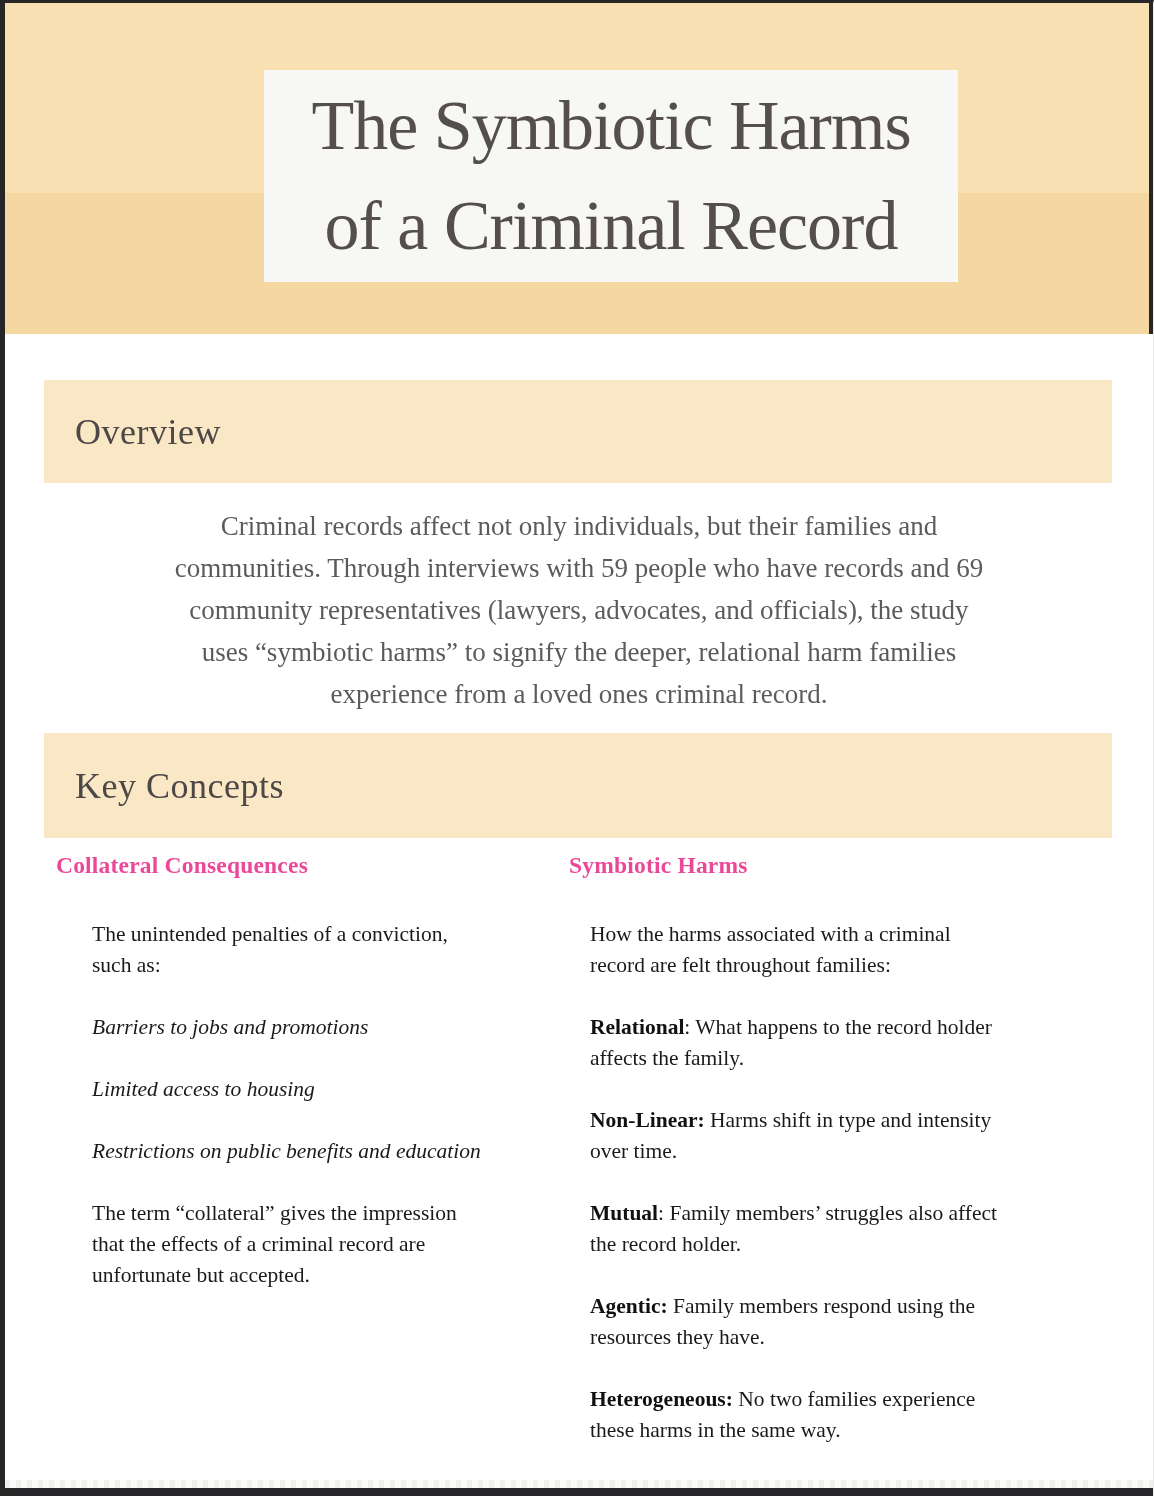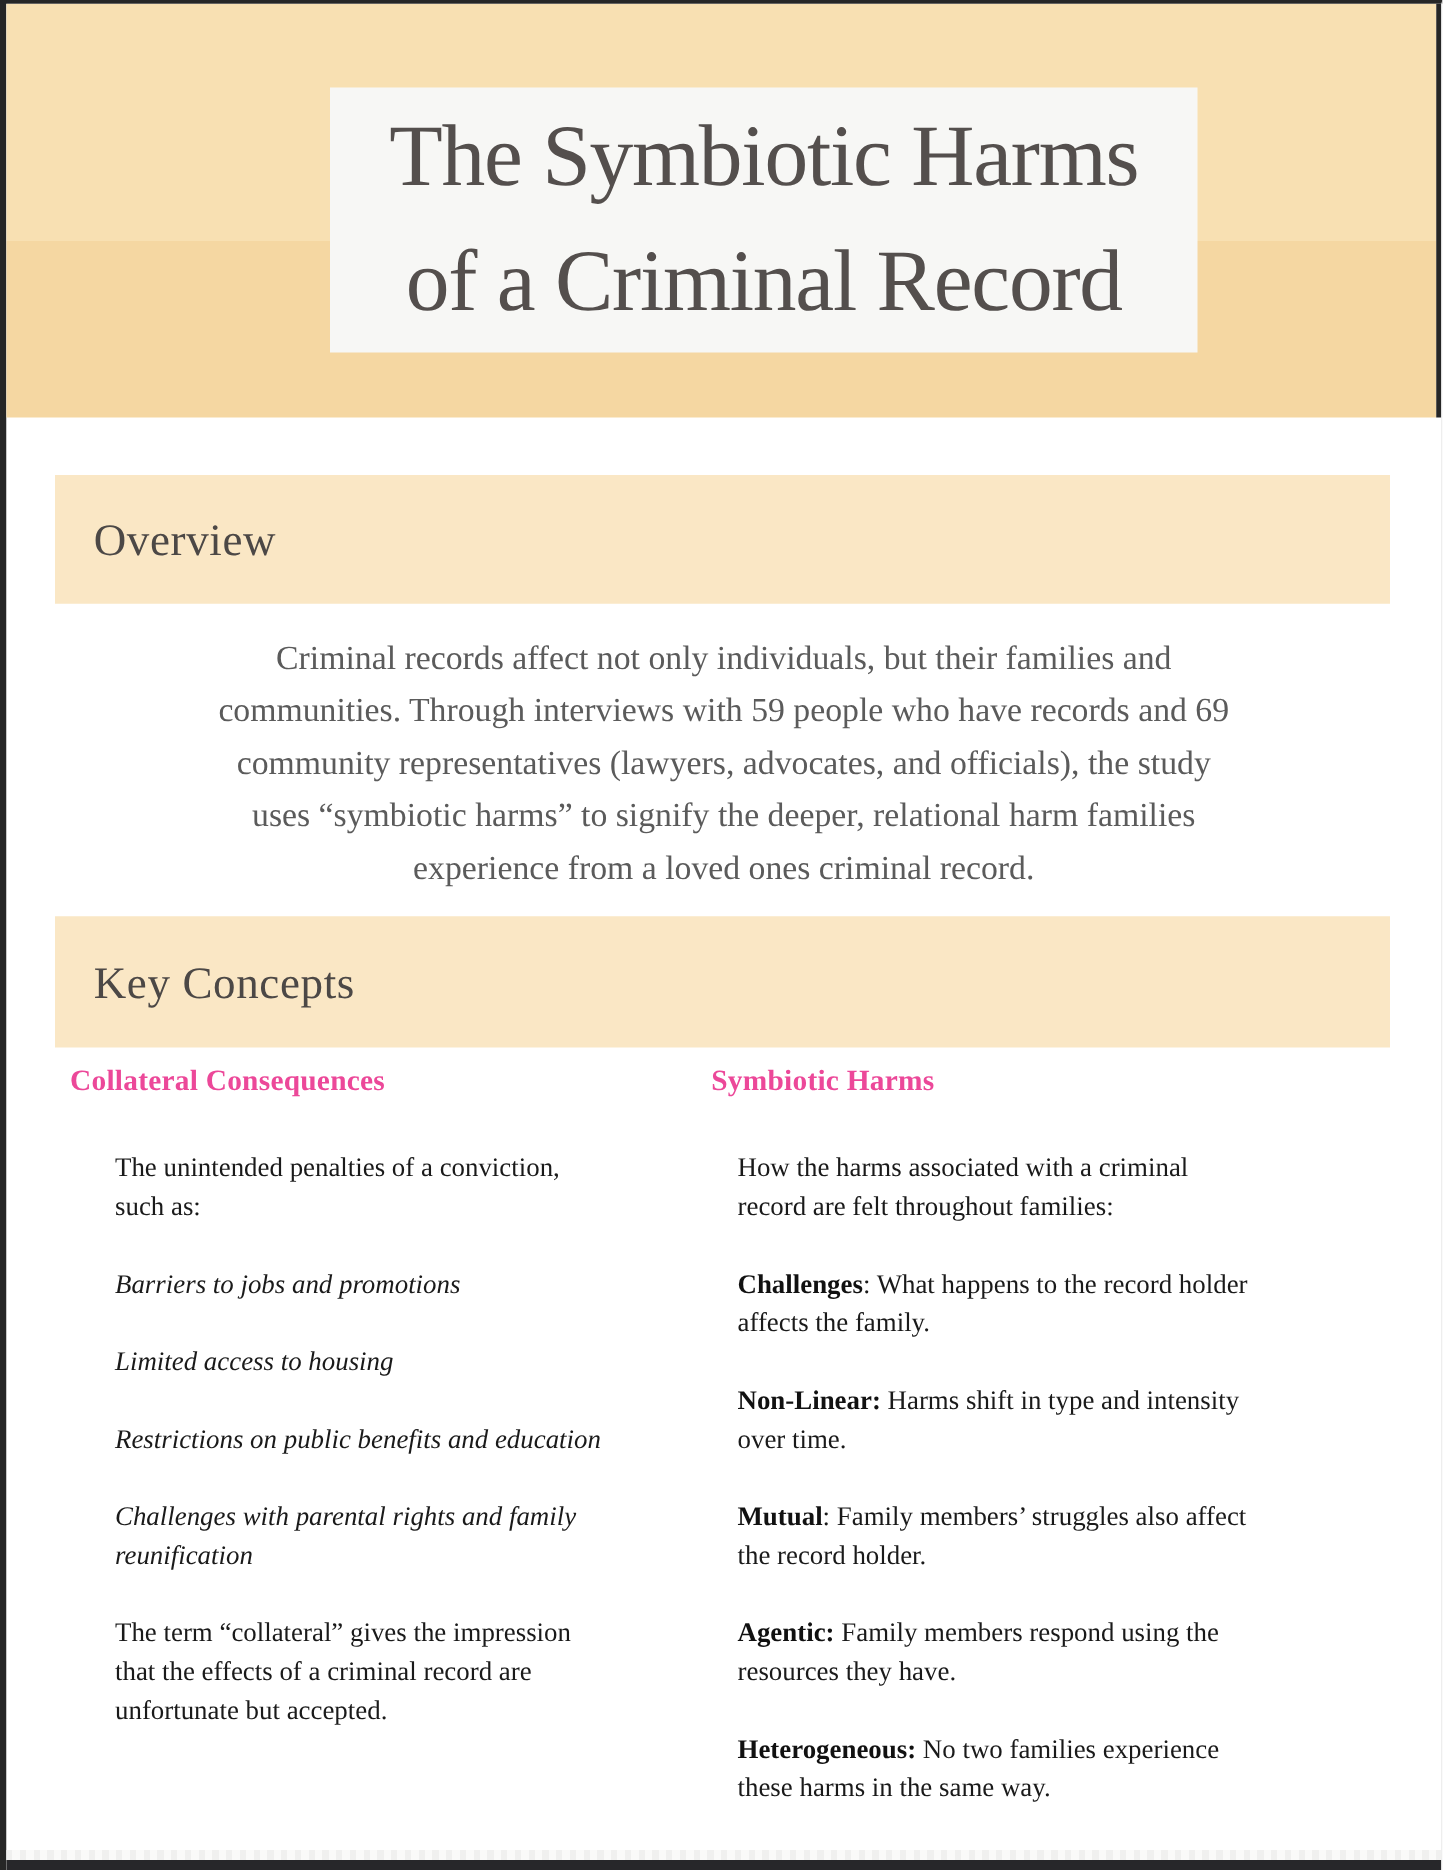--- a/index.html
+++ b/index.html
@@ -148,28 +148,27 @@
   </div>
 
   <div class="columns">
 
     <div class="col-left">
       <h3 class="col-heading">Collateral Consequences</h3>
       <p class="first-block">The unintended penalties of a conviction, such as:</p>
       <p class="italic-item">Barriers to jobs and promotions</p>
       <p class="italic-item">Limited access to housing</p>
       <p class="italic-item">Restrictions on public benefits and education</p>
-      <p class="italic-item">Challenges with parental rights and family reunification</p>
       <p>The term “collateral” gives the impression that the effects of a criminal record are unfortunate but accepted.</p>
     </div>
 
     <div class="col-right">
       <h3 class="col-heading">Symbiotic Harms</h3>
       <p class="first-block">How the harms associated with a criminal record are felt throughout families:</p>
-      <p><span class="term">Challenges</span><span>: What happens to the record holder affects the family.</span></p>
+      <p><span class="term">Relational</span><span>: What happens to the record holder affects the family.</span></p>
       <p><span class="term">Non-Linear:</span><span> Harms shift in type and intensity over time.</span></p>
       <p><span class="term">Mutual</span><span>: Family members’ struggles also affect the record holder.</span></p>
       <p><span class="term">Agentic:</span><span> Family members respond using the resources they have.</span></p>
       <p><span class="term">Heterogeneous:</span><span> No two families experience these harms in the same way.</span></p>
     </div>
 
   </div>
 
   <div class="footer-pattern"></div>
   <div class="footer-bar"></div>

